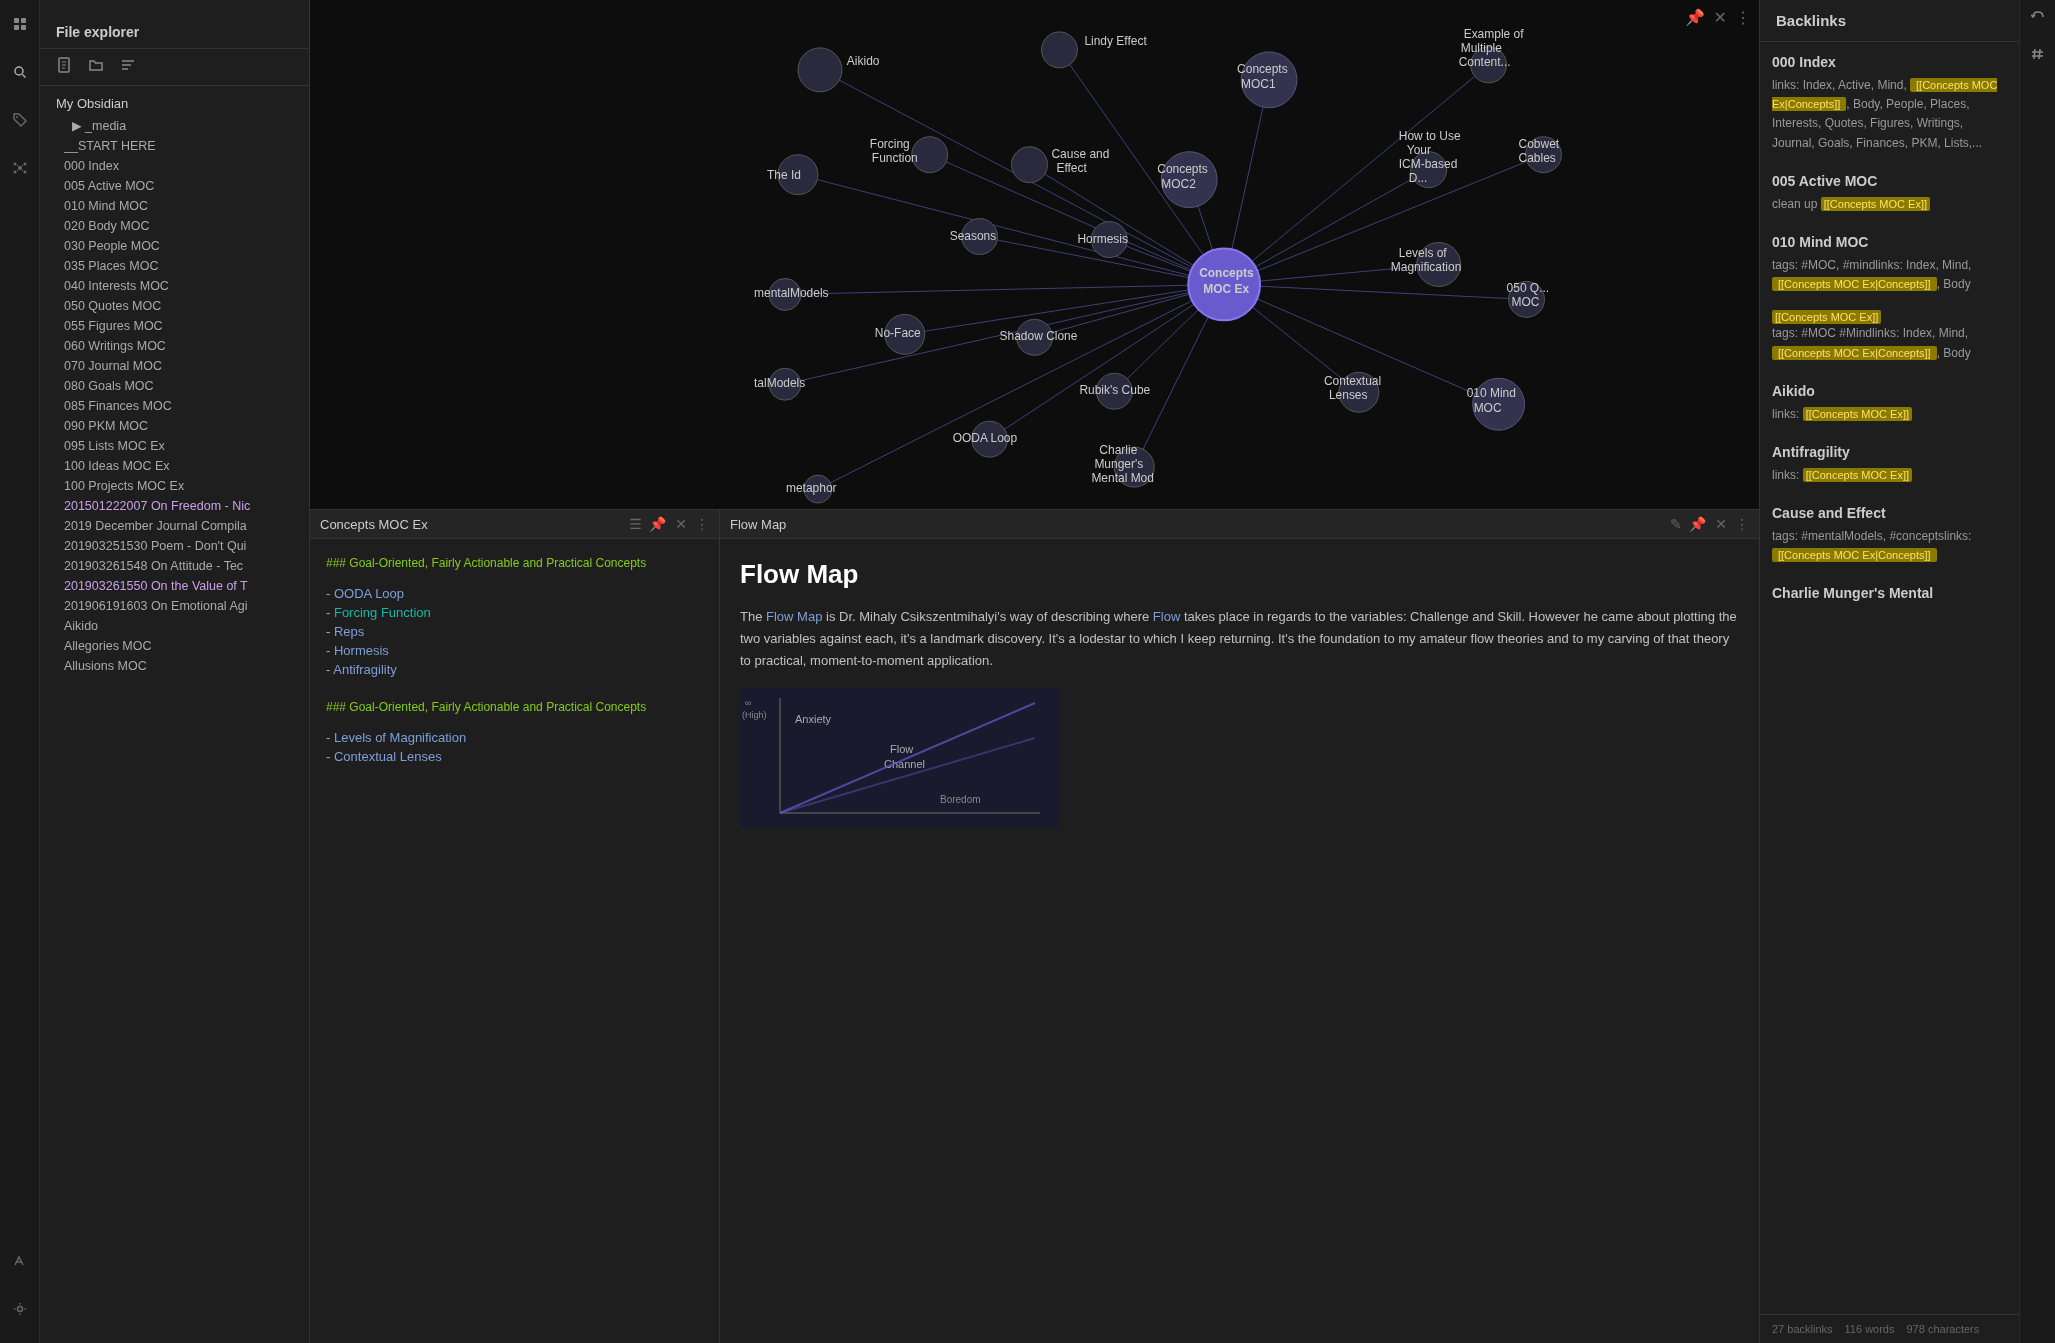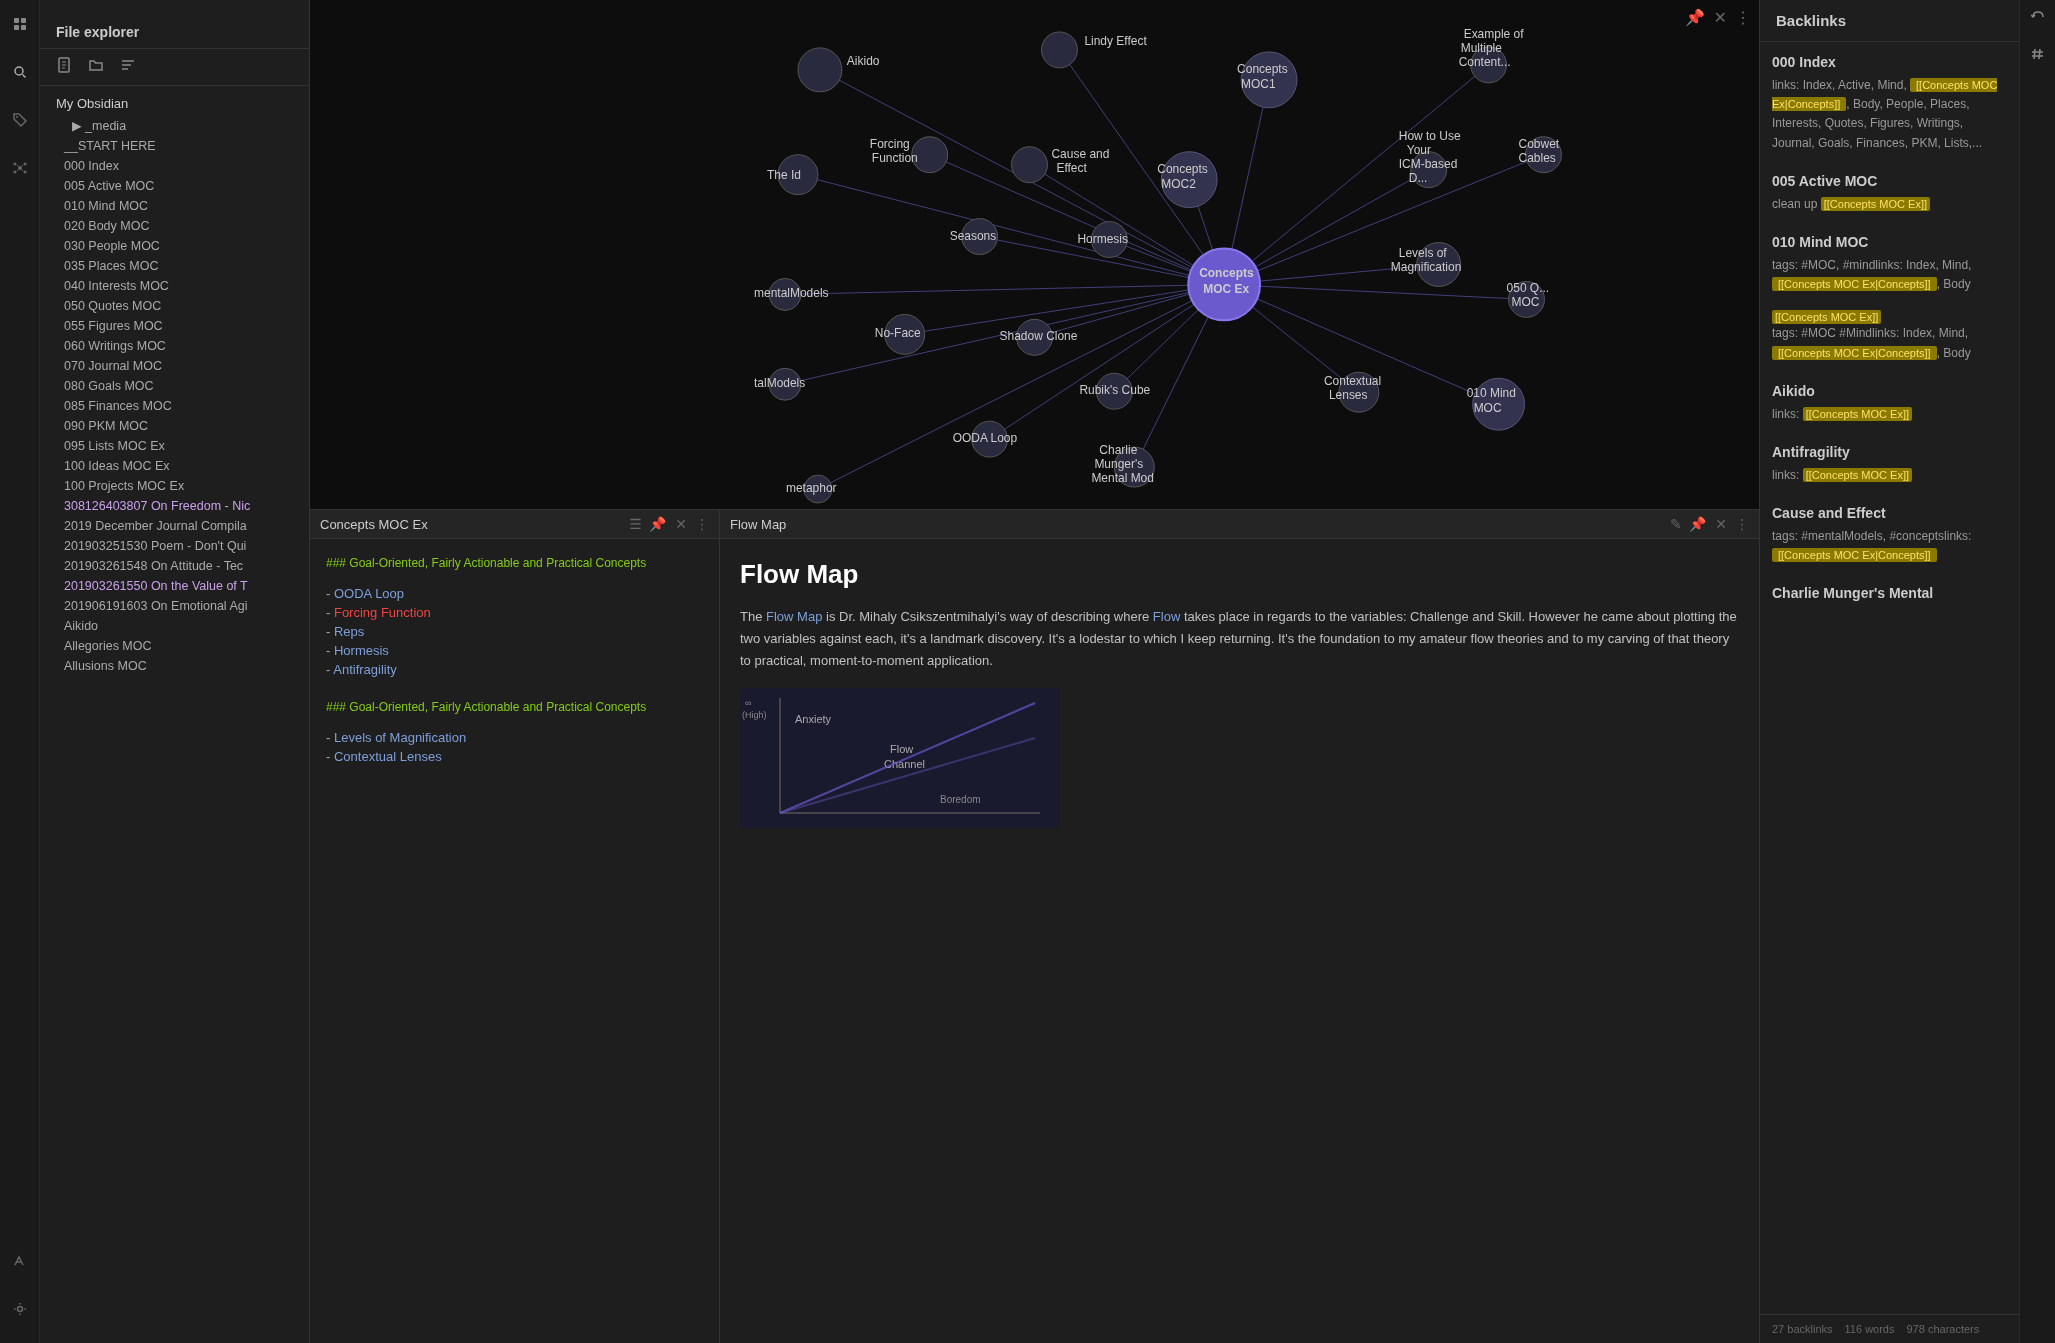--- a/index.html
+++ b/index.html
@@ -448,21 +448,21 @@
         <div class="tree-item">050 Quotes MOC</div>
         <div class="tree-item">055 Figures MOC</div>
         <div class="tree-item">060 Writings MOC</div>
         <div class="tree-item">070 Journal MOC</div>
         <div class="tree-item">080 Goals MOC</div>
         <div class="tree-item">085 Finances MOC</div>
         <div class="tree-item">090 PKM MOC</div>
         <div class="tree-item">095 Lists MOC Ex</div>
         <div class="tree-item">100 Ideas MOC Ex</div>
         <div class="tree-item">100 Projects MOC Ex</div>
-        <div class="tree-item highlighted">308126403807 On Freedom - Nic</div>
+        <div class="tree-item highlighted">201501222007 On Freedom - Nic</div>
         <div class="tree-item">2019 December Journal Compila</div>
         <div class="tree-item">201903251530 Poem - Don't Qui</div>
         <div class="tree-item">201903261548 On Attitude - Tec</div>
         <div class="tree-item highlighted">201903261550 On the Value of T</div>
         <div class="tree-item">201906191603 On Emotional Agi</div>
         <div class="tree-item">Aikido</div>
         <div class="tree-item">Allegories MOC</div>
         <div class="tree-item">Allusions MOC</div>
       </div>
   </div>
@@ -606,21 +606,21 @@
         <span class="panel-title">Concepts MOC Ex</span>
         <span class="panel-icon">☰</span>
         <span class="panel-icon">📌</span>
         <span class="panel-icon">✕</span>
         <span class="panel-icon">⋮</span>
       </div>
       <div class="panel-content">
         <div class="concepts-heading">### Goal-Oriented, Fairly Actionable and Practical Concepts</div>
         <ul class="concepts-list" id="concepts-list-1">
             <li>- <a style="color:#7e9fd9">OODA Loop</a></li>
-            <li>- <a style="color:#ef4444">Forcing Function</a></li>
+            <li>- <a style="color:#14b8a6">Forcing Function</a></li>
             <li>- <a style="color:#7e9fd9">Reps</a></li>
             <li>- <a style="color:#7e9fd9">Hormesis</a></li>
             <li>- <a style="color:#7e9fd9">Antifragility</a></li>
           </ul>
         <div class="concepts-heading">### Goal-Oriented, Fairly Actionable and Practical Concepts</div>
         <ul class="concepts-list" id="concepts-list-2">
             <li>- <a style="color:#7e9fd9">Levels of Magnification</a></li>
             <li>- <a style="color:#7e9fd9">Contextual Lenses</a></li>
           </ul>
       </div>

